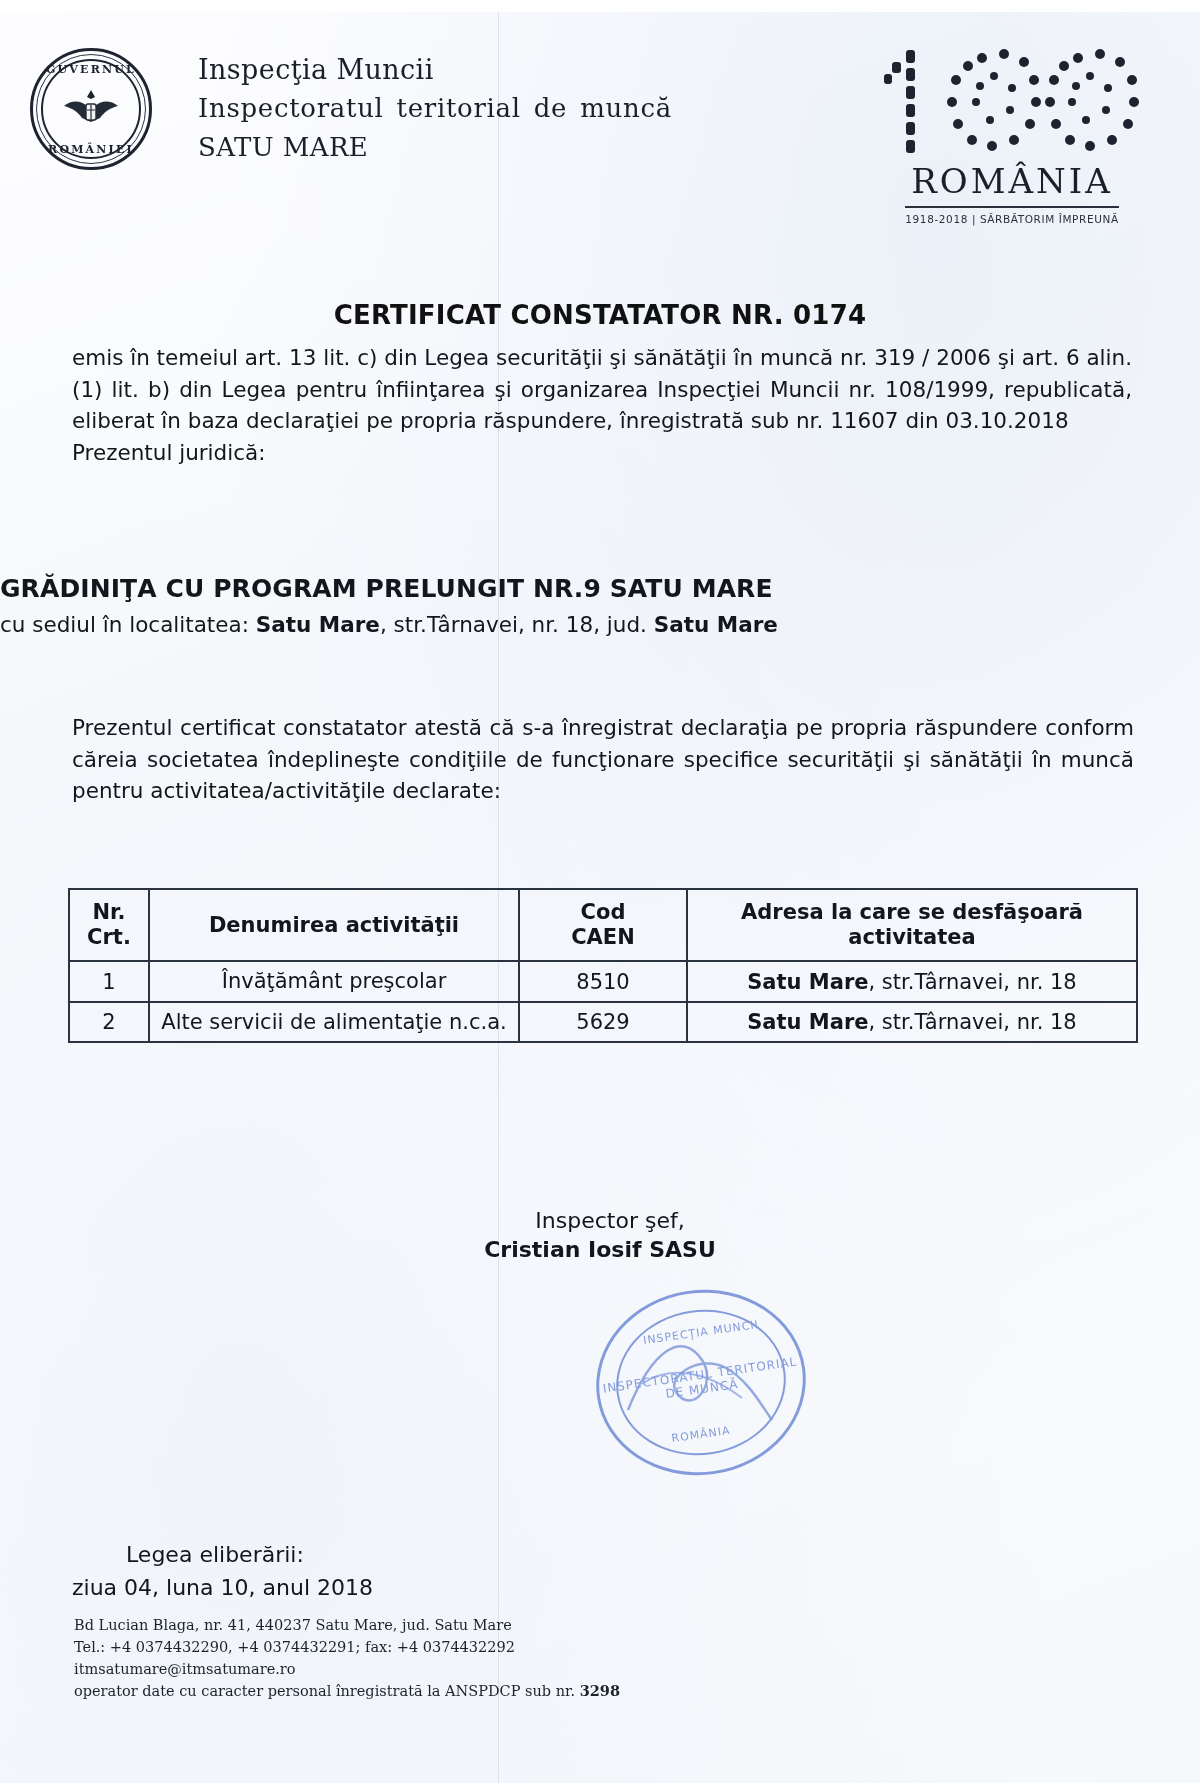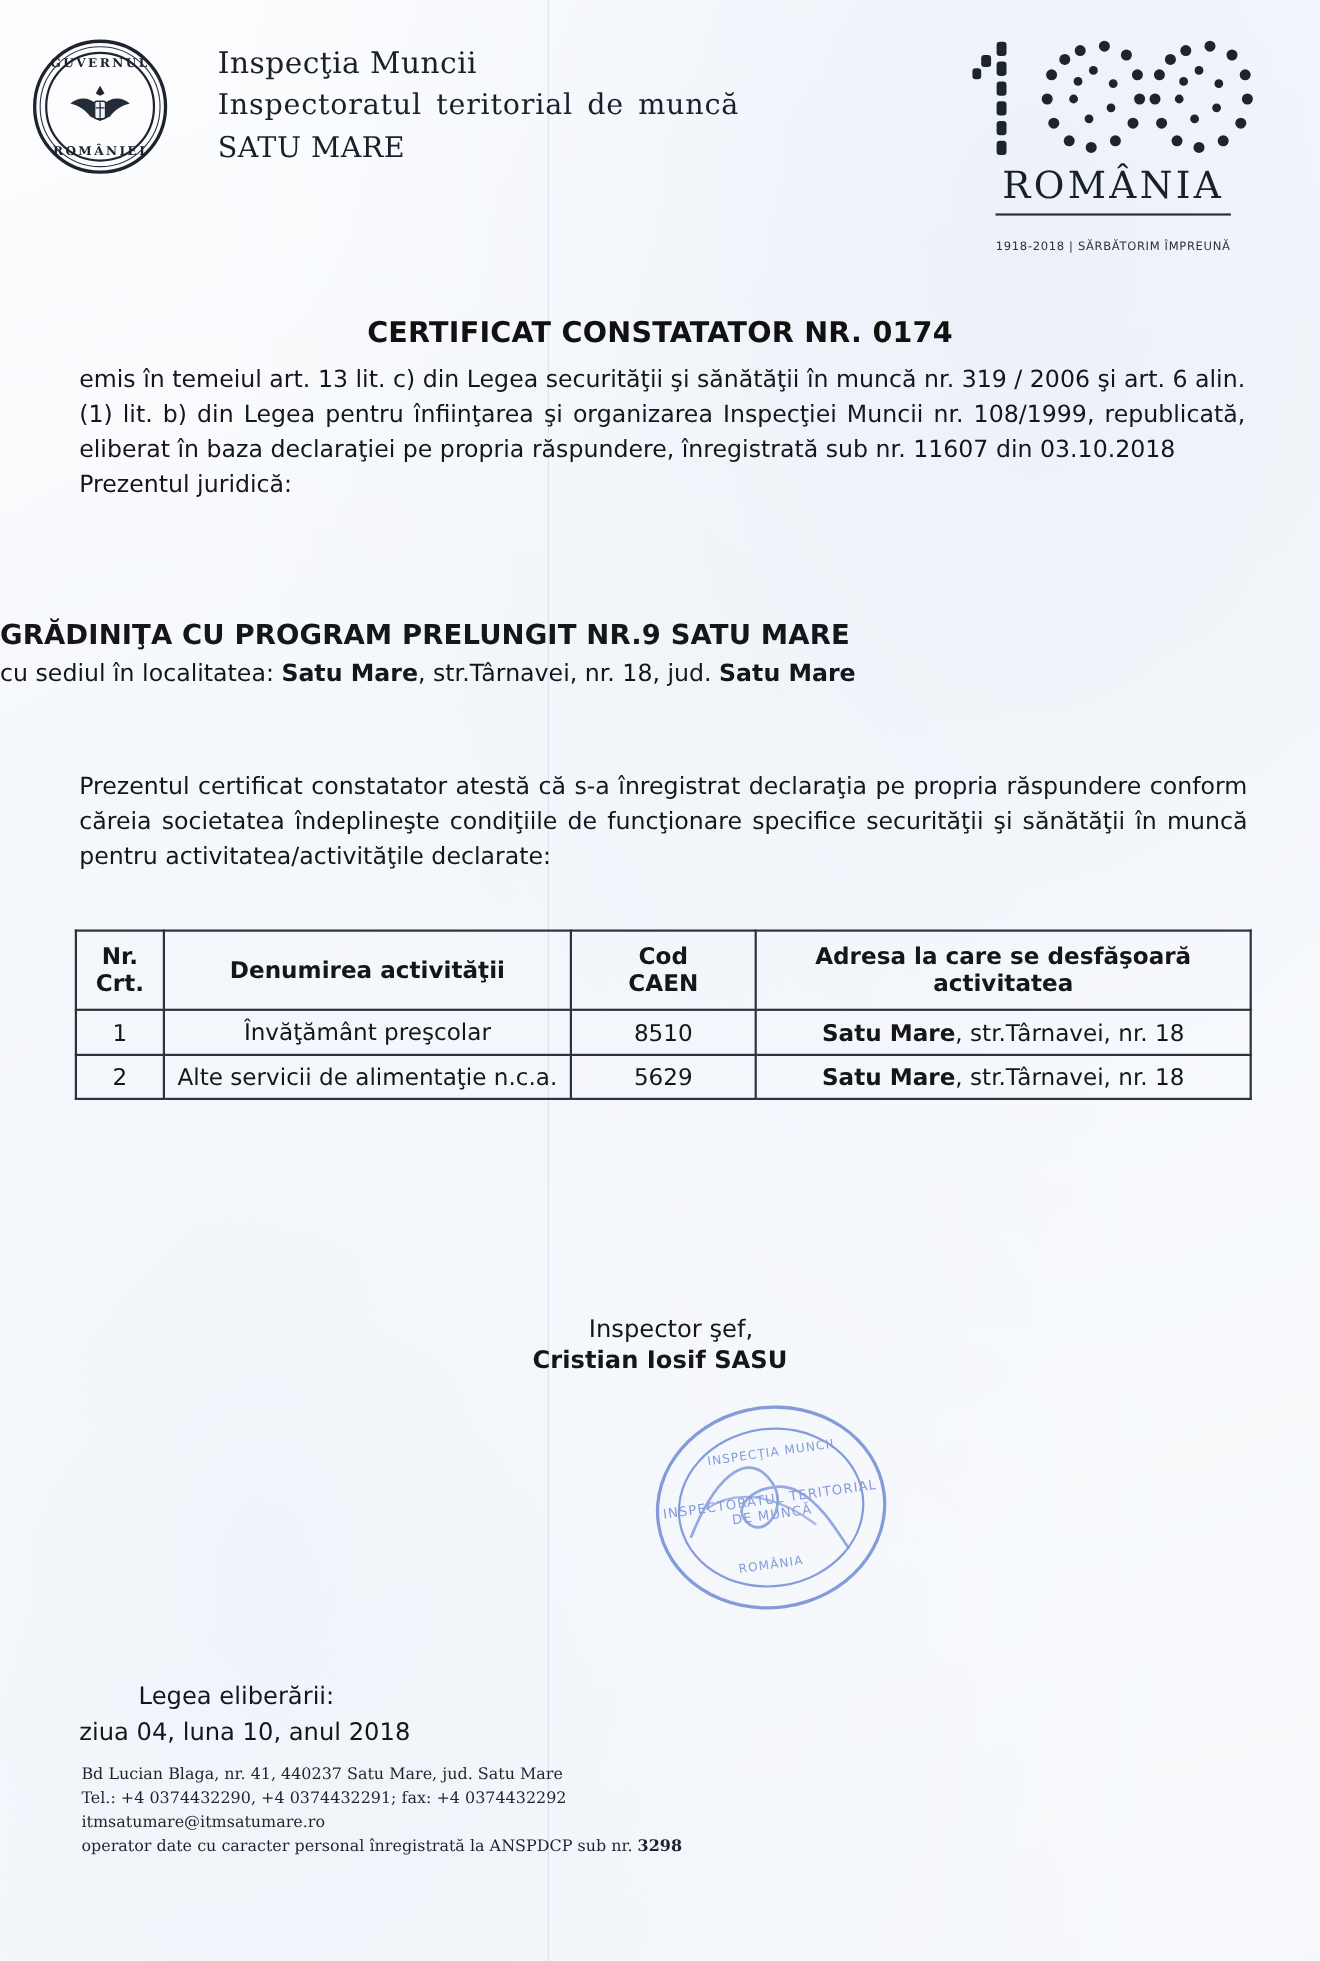--- a/index.html
+++ b/index.html
@@ -12,20 +12,21 @@
     height: 1783px;
     position: relative;
     font-family: "DejaVu Sans", sans-serif;
     color: #14161c;
     overflow: hidden;
   }
   .page {
     position: absolute;
     inset: 0;
     background: linear-gradient(160deg, #fdfdff 0%, #f8fafc 35%, #fbfcfe 60%, #f6f8fb 100%);
+    margin-top: 12px;
   }
   .paper-tint {
     position: absolute;
     inset: 0;
     background:
       radial-gradient(ellipse at 78% 12%, rgba(225,233,245,0.55) 0%, rgba(255,255,255,0) 55%),
       radial-gradient(ellipse at 20% 80%, rgba(228,236,246,0.45) 0%, rgba(255,255,255,0) 60%);
     pointer-events: none;
   }
   .scan-fold {
@@ -137,21 +138,21 @@
     line-height: 1;
     margin-top: 2px;
   }
   .logo100 .tagline {
     font-family: "DejaVu Sans", sans-serif;
     font-size: 10.5px;
     letter-spacing: 0.6px;
     color: #2a313c;
     margin-top: 8px;
     border-top: 2px solid #2a313c;
-    padding-top: 22px;
+    padding-top: 5px;
     display: inline-block;
   }
 
   
   .doc-title {
     position: absolute;
     top: 288px;
     left: 0;
     right: 0;
     text-align: center;
@@ -196,21 +197,21 @@
     left: 72px;
     width: 1062px;
     font-size: 21.5px;
     line-height: 1.47;
     text-align: justify;
   }
 
   
   .tbl {
     position: absolute;
-    top: 845px;
+    top: 876px;
     left: 68px;
     width: 1068px;
     border-collapse: collapse;
     table-layout: fixed;
     padding-left: 20px;
   }
   .tbl th, .tbl td {
     border: 2px solid #2b3340;
     text-align: center;
     vertical-align: middle;

